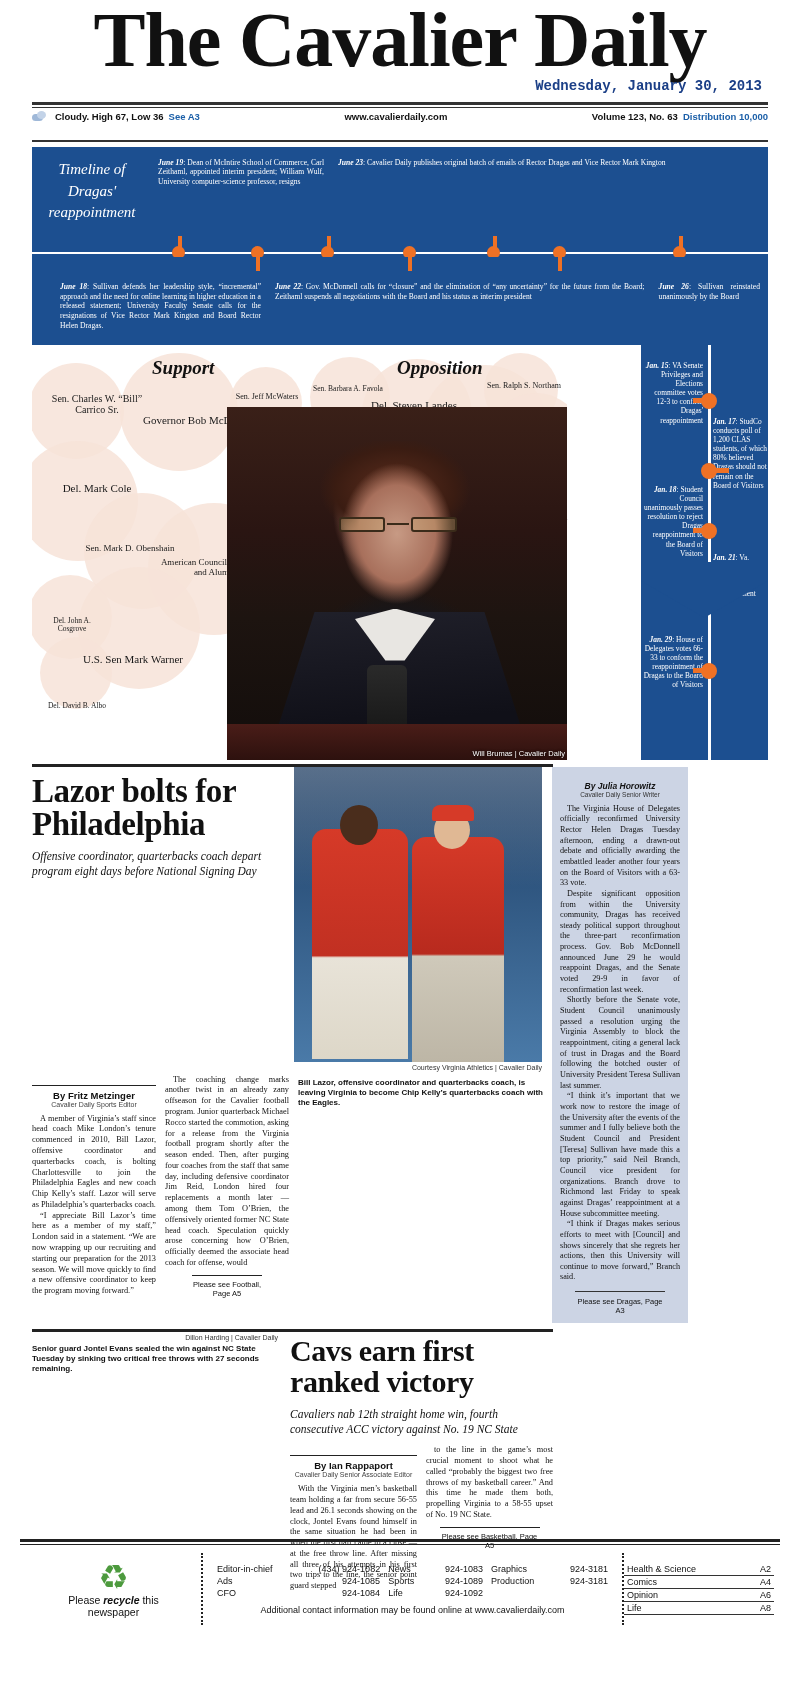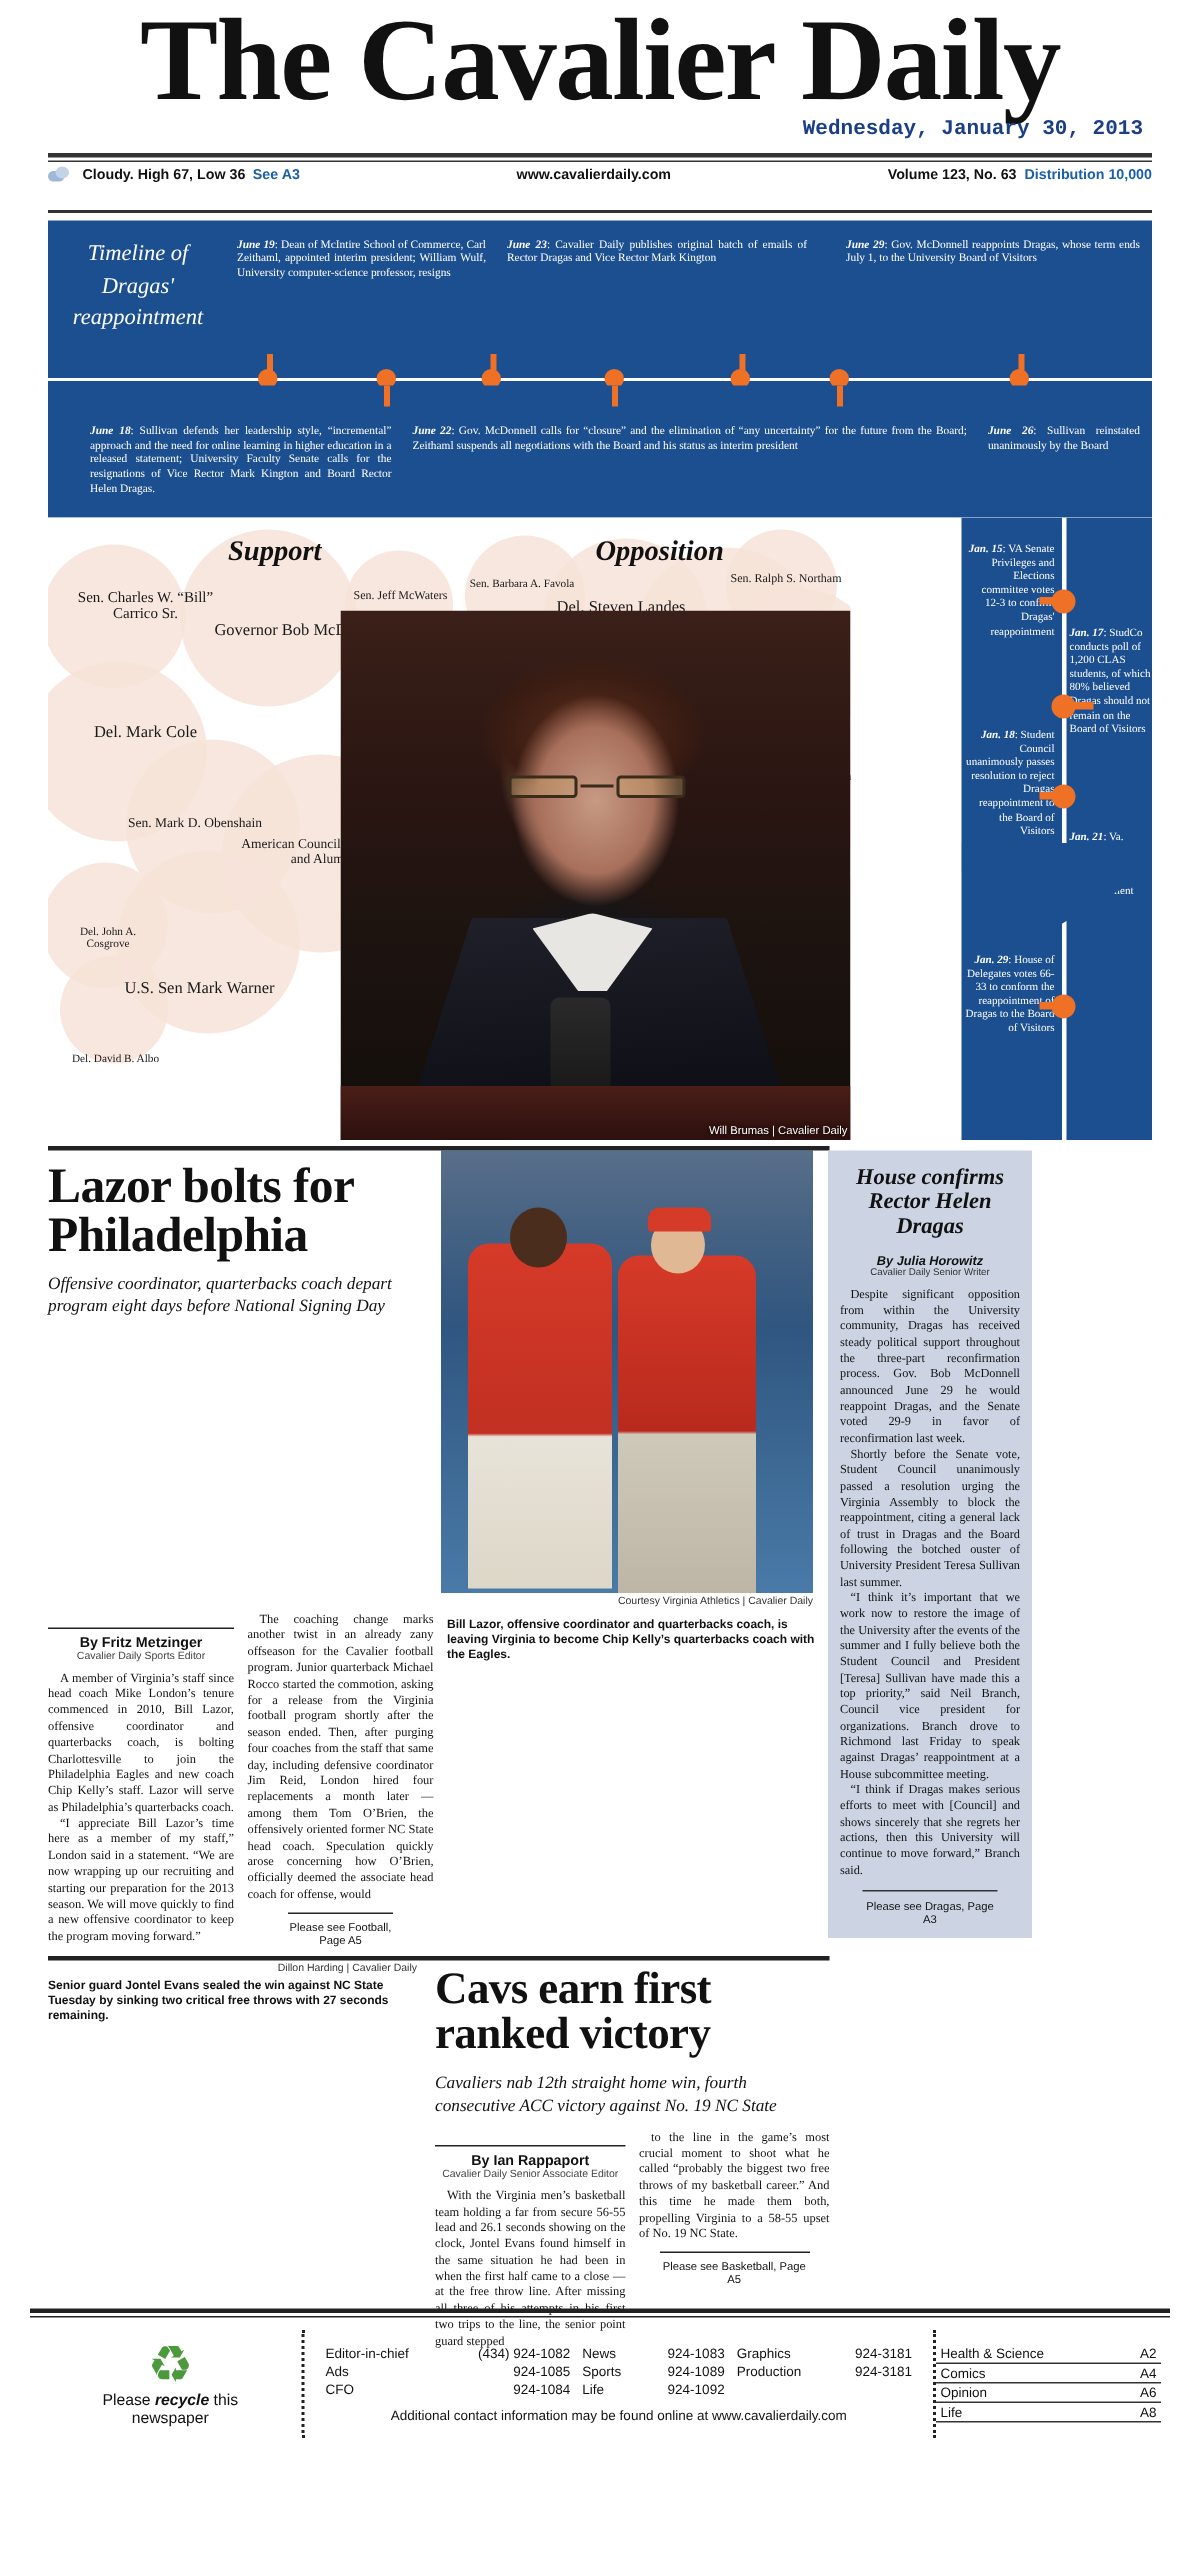--- a/index.html
+++ b/index.html
@@ -229,23 +229,20 @@
 
     <div class="tl-band">
       <div class="tl-row tl-row1">
         <div class="tl-title">Timeline of Dragas' reappointment</div>
         <div class="tl-item">
           <b>June 19</b><span>: Dean of McIntire School of Commerce, Carl Zeithaml, appointed interim president; William Wulf, University computer-science professor, resigns</span>
         </div>
         <div class="tl-item">
           <b>June 23</b><span>: Cavalier Daily publishes original batch of emails of Rector Dragas and Vice Rector Mark Kington</span>
         </div>
-        <div class="tl-item">
-          <b>June 29</b><span>: Gov. McDonnell reappoints Dragas, whose term ends July 1, to the University Board of Visitors</span>
-        </div>
       </div>
 
       <div style="position:relative;height:12px;background:#1c4f90;">
         <div class="stem" style="left:146px;top:0;height:12px;"></div>
         <div class="stem" style="left:295px;top:0;height:12px;"></div>
         <div class="stem" style="left:461px;top:0;height:12px;"></div>
         <div class="stem" style="left:647px;top:0;height:12px;"></div>
       </div>
 
       <div class="axis">
@@ -425,24 +422,24 @@
           <div class="jump">Please see Football, Page A5</div>
         </div>
         <div style="flex:0 0 248px;">
           <div class="cutline-b">Bill Lazor, offensive coordinator and quarterbacks coach, is leaving Virginia to become Chip Kelly’s quarterbacks coach with the Eagles.</div>
         </div>
       </div>
     </div>
 
     <div class="col-right" style="padding-left:0;">
       <div class="side-box">
-        <div class="side-hl">House confirms Rector Helen Dragas</div>
         <div class="side-by">By Julia Horowitz</div>
         <div class="side-by-sub">Cavalier Daily Senior Writer</div>
         <div class="side-body">
+          <p>The Virginia House of Delegates officially reconfirmed University Rector Helen Dragas Tuesday afternoon, ending a drawn-out debate and officially awarding the embattled leader another four years on the Board of Visitors with a 63-33 vote.</p>
           <p>Despite significant opposition from within the University community, Dragas has received steady political support throughout the three-part reconfirmation process. Gov. Bob McDonnell announced June 29 he would reappoint Dragas, and the Senate voted 29-9 in favor of reconfirmation last week.</p>
           <p>Shortly before the Senate vote, Student Council unanimously passed a resolution urging the Virginia Assembly to block the reappointment, citing a general lack of trust in Dragas and the Board following the botched ouster of University President Teresa Sullivan last summer.</p>
           <p>“I think it’s important that we work now to restore the image of the University after the events of the summer and I fully believe both the Student Council and President [Teresa] Sullivan have made this a top priority,” said Neil Branch, Council vice president for organizations. Branch drove to Richmond last Friday to speak against Dragas’ reappointment at a House subcommittee meeting.</p>
           <p>“I think if Dragas makes serious efforts to meet with [Council] and shows sincerely that she regrets her actions, then this University will continue to move forward,” Branch said.</p>
         </div>
         <div class="side-jump">Please see Dragas, Page A3</div>
       </div>
     </div>
   </div>
 

